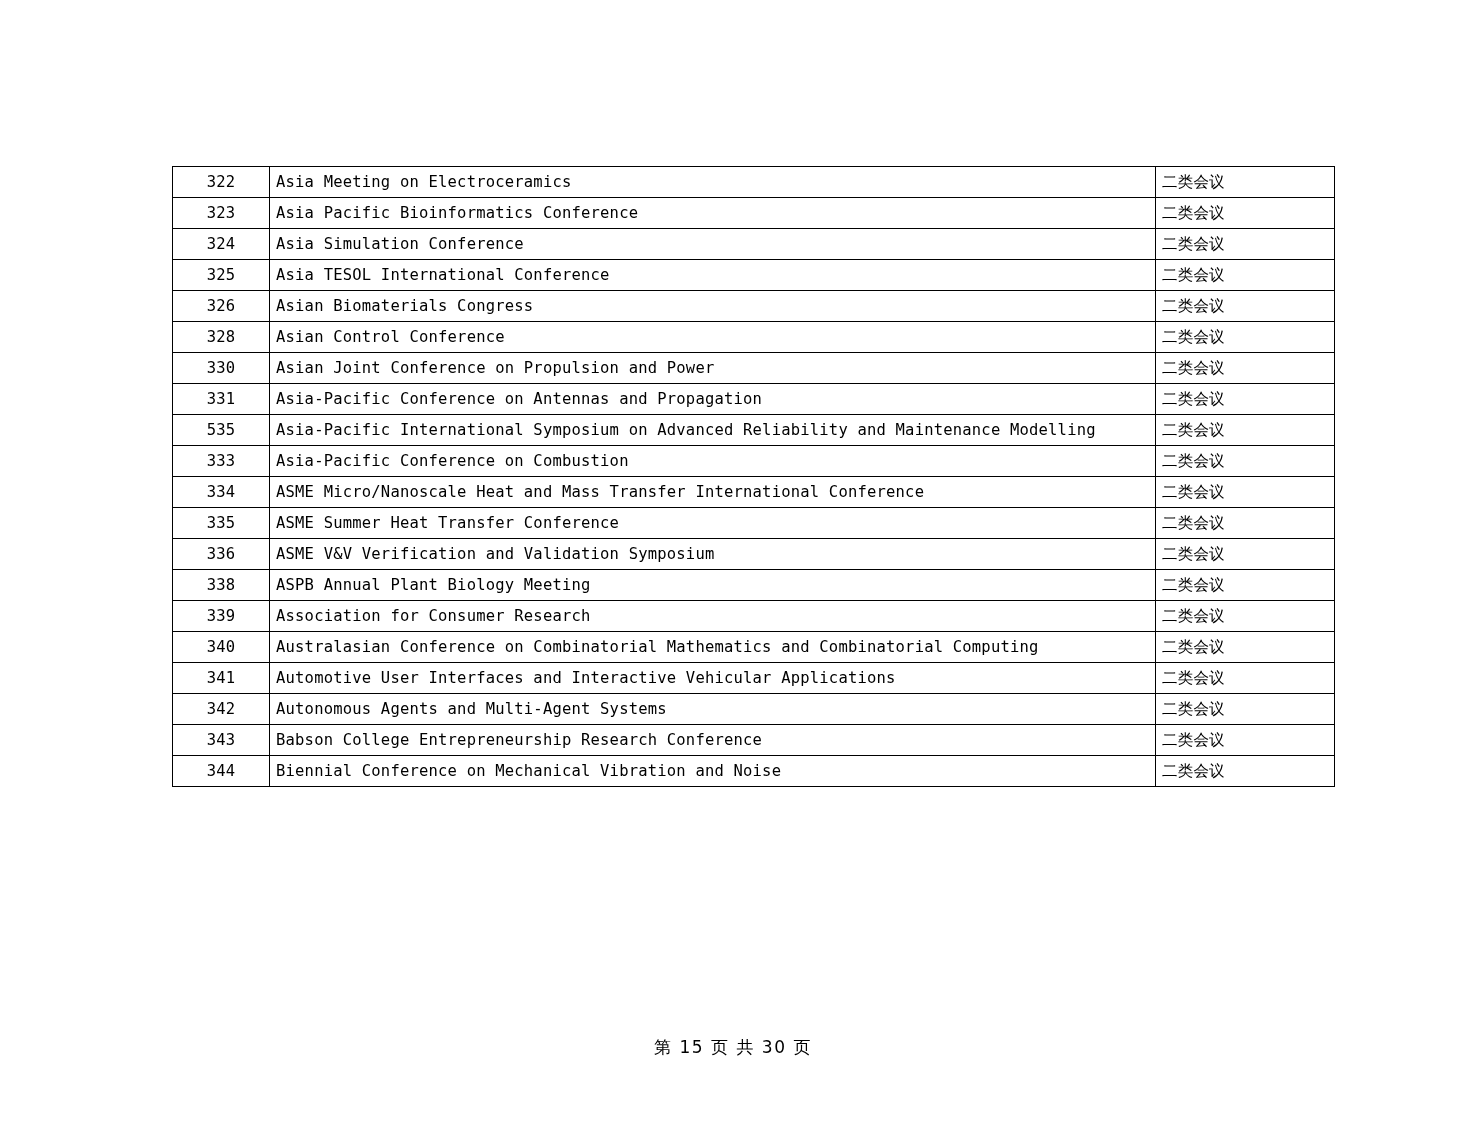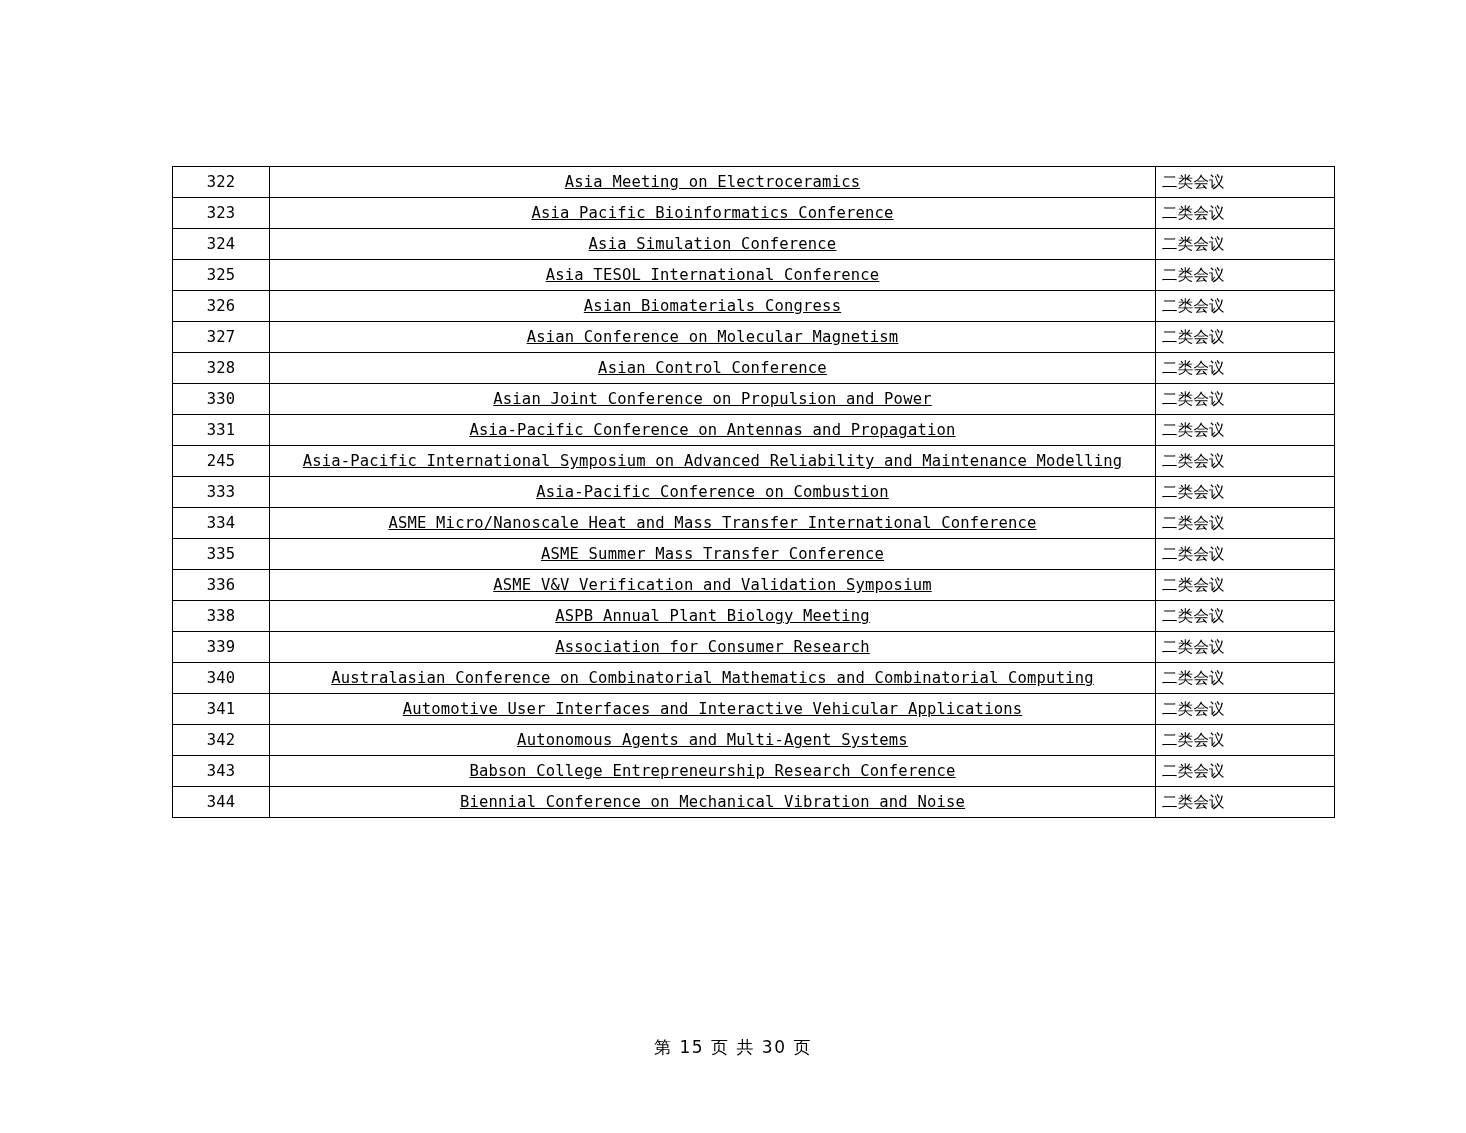--- a/index.html
+++ b/index.html
@@ -43,23 +43,22 @@
     letter-spacing: 0.2px;
   }
   td.col-num {
     width: 84px;
     text-align: center;
     font-family: "Liberation Serif", serif;
     font-size: 17px;
   }
   td.col-name {
     width: 873px;
-    text-align: center;
+    text-align: left;
     padding-left: 9px;
-    text-decoration: underline;
   }
   td.col-type {
     width: 166px;
     text-align: left;
     font-family: "DejaVu Sans", sans-serif;
     font-size: 16px;
     letter-spacing: 1px;
   }
   .footer {
     position: absolute;
@@ -98,57 +97,52 @@
             <td class="col-num">325</td>
             <td class="col-name">Asia TESOL International Conference</td>
             <td class="col-type">二类会议</td>
           </tr>
           <tr>
             <td class="col-num">326</td>
             <td class="col-name">Asian Biomaterials Congress</td>
             <td class="col-type">二类会议</td>
           </tr>
           <tr>
-            <td class="col-num">327</td>
-            <td class="col-name">Asian Conference on Molecular Magnetism</td>
-            <td class="col-type">二类会议</td>
-          </tr>
-          <tr>
             <td class="col-num">328</td>
             <td class="col-name">Asian Control Conference</td>
             <td class="col-type">二类会议</td>
           </tr>
           <tr>
             <td class="col-num">330</td>
             <td class="col-name">Asian Joint Conference on Propulsion and Power</td>
             <td class="col-type">二类会议</td>
           </tr>
           <tr>
             <td class="col-num">331</td>
             <td class="col-name">Asia-Pacific Conference on Antennas and Propagation</td>
             <td class="col-type">二类会议</td>
           </tr>
           <tr>
-            <td class="col-num">245</td>
+            <td class="col-num">535</td>
             <td class="col-name">Asia-Pacific International Symposium on Advanced Reliability and Maintenance Modelling</td>
             <td class="col-type">二类会议</td>
           </tr>
           <tr>
             <td class="col-num">333</td>
             <td class="col-name">Asia-Pacific Conference on Combustion</td>
             <td class="col-type">二类会议</td>
           </tr>
           <tr>
             <td class="col-num">334</td>
             <td class="col-name">ASME Micro/Nanoscale Heat and Mass Transfer International Conference</td>
             <td class="col-type">二类会议</td>
           </tr>
           <tr>
             <td class="col-num">335</td>
-            <td class="col-name">ASME Summer Mass Transfer Conference</td>
+            <td class="col-name">ASME Summer Heat Transfer Conference</td>
             <td class="col-type">二类会议</td>
           </tr>
           <tr>
             <td class="col-num">336</td>
             <td class="col-name">ASME V&amp;V Verification and Validation Symposium</td>
             <td class="col-type">二类会议</td>
           </tr>
           <tr>
             <td class="col-num">338</td>
             <td class="col-name">ASPB Annual Plant Biology Meeting</td>

